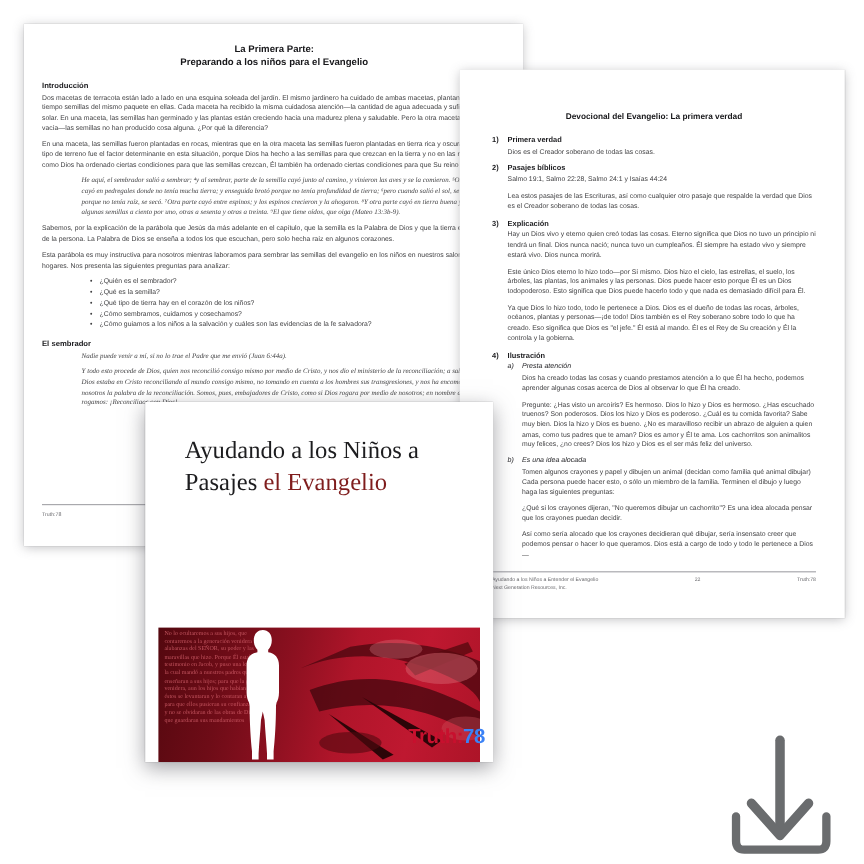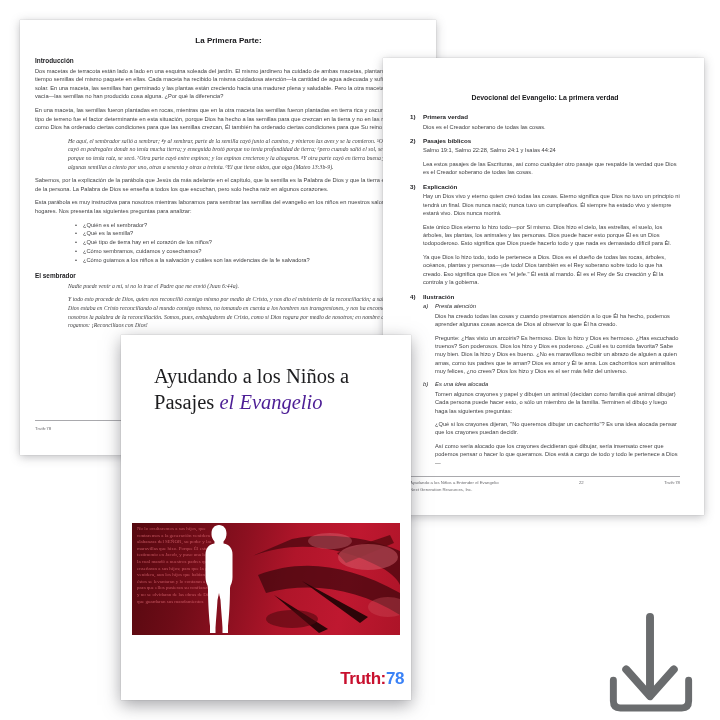--- a/index.html
+++ b/index.html
@@ -33,25 +33,25 @@
   .sub-h{display:flex;font-style:italic;font-size:5.9px;color:#2a2a2d;margin:3px 0 3px 0;}
   .sub-h .num{width:12px;flex:0 0 12px;}
   .sub-body{margin-left:12px;}
   .sub-body p{margin:0 0 5px 0;font-size:5.7px;line-height:1.48;}
   .dev-footer{position:absolute;left:27px;right:24px;bottom:22px;border-top:1px solid #a9a9ad;
               padding-top:3px;display:flex;justify-content:space-between;align-items:flex-start;
               font-size:4.3px;color:#6a6a6e;line-height:1.5;}
   .dev-footer .fl{max-width:120px;}
 
   
-  .cover{left:121px;top:335px;width:290px;height:365px;z-index:3;
+  .cover{left:121px;top:335px;width:290px;height:300px;z-index:3;
          box-shadow:0 5px 16px rgba(90,90,96,.55),0 0 1px rgba(0,0,0,.3);}
   .cover-title{position:absolute;left:33px;right:14px;top:28px;
                font-family:"Liberation Serif",serif;font-size:20.5px;line-height:1.27;color:#1d1d1f;}
-  .cover-title .red{color:#4c1d95;font-style:italic;}
+  .cover-title .red{color:#7f1d1d;}
   .banner{position:absolute;left:11px;top:188px;width:268px;height:112px;overflow:hidden;
           background:linear-gradient(103deg,#54080f 0%,#6e0c17 22%,#8c1020 40%,#b0152a 58%,#bf1830 78%,#ad1428 100%);}
   .verse{position:absolute;left:5px;top:3px;width:92px;font-family:"Liberation Serif",serif;
          font-size:5px;line-height:1.32;color:#d4616c;opacity:.85;}
   .photo{position:absolute;left:0;top:0;width:268px;height:112px;}
   .silhouette{position:absolute;left:70px;top:2px;width:34px;height:114px;}
   .logo{position:absolute;right:7px;bottom:11px;font-size:17px;font-weight:bold;letter-spacing:-0.4px;}
   .logo .lred{color:#C8102E;}
   .logo .ldark{color:#3b82f6;}
 
@@ -60,20 +60,21 @@
 </style>
 </head>
 <body>
 
 <div class="stage">
 
   <div class="page page-first">
     <div class="p1-inner">
       <div class="p1-title">
         <div>La Primera Parte:</div>
+        <div>Preparando a los niños para el Evangelio</div>
       </div>
       <div class="h">Introducción</div>
       <p>Dos macetas de terracota están lado a lado en una esquina soleada del jardín. El mismo jardinero ha cuidado de ambas macetas, plantando al mismo tiempo semillas del mismo paquete en ellas. Cada maceta ha recibido la misma cuidadosa atención—la cantidad de agua adecuada y suficiente luz solar. En una maceta, las semillas han germinado y las plantas están creciendo hacia una madurez plena y saludable. Pero la otra maceta todavía está vacía—las semillas no han producido cosa alguna. ¿Por qué la diferencia?</p>
       <p>En una maceta, las semillas fueron plantadas en rocas, mientras que en la otra maceta las semillas fueron plantadas en tierra rica y oscura. Al final, el tipo de terreno fue el factor determinante en esta situación, porque Dios ha hecho a las semillas para que crezcan en la tierra y no en las rocas. Y así como Dios ha ordenado ciertas condiciones para que las semillas crezcan, Él también ha ordenado ciertas condiciones para que Su reino crezca:</p>
       <p class="quote">He aquí, el sembrador salió a sembrar; ⁴y al sembrar, parte de la semilla cayó junto al camino, y vinieron las aves y se la comieron. ⁵Otra parte cayó en pedregales donde no tenía mucha tierra; y enseguida brotó porque no tenía profundidad de tierra; ⁶pero cuando salió el sol, se quemó; y porque no tenía raíz, se secó. ⁷Otra parte cayó entre espinos; y los espinos crecieron y la ahogaron. ⁸Y otra parte cayó en tierra buena y dio fruto, algunas semillas a ciento por uno, otras a sesenta y otras a treinta. ⁹El que tiene oídos, que oiga (Mateo 13:3b-9).</p>
       <p>Sabemos, por la explicación de la parábola que Jesús da más adelante en el capítulo, que la semilla es la Palabra de Dios y que la tierra es el corazón de la persona. La Palabra de Dios se enseña a todos los que escuchan, pero solo hecha raíz en algunos corazones.</p>
       <p>Esta parábola es muy instructiva para nosotros mientras laboramos para sembrar las semillas del evangelio en los niños en nuestros salones de clase y hogares. Nos presenta las siguientes preguntas para analizar:</p>
       <ul>
         <li>¿Quién es el sembrador?</li>
         <li>¿Qué es la semilla?</li>

